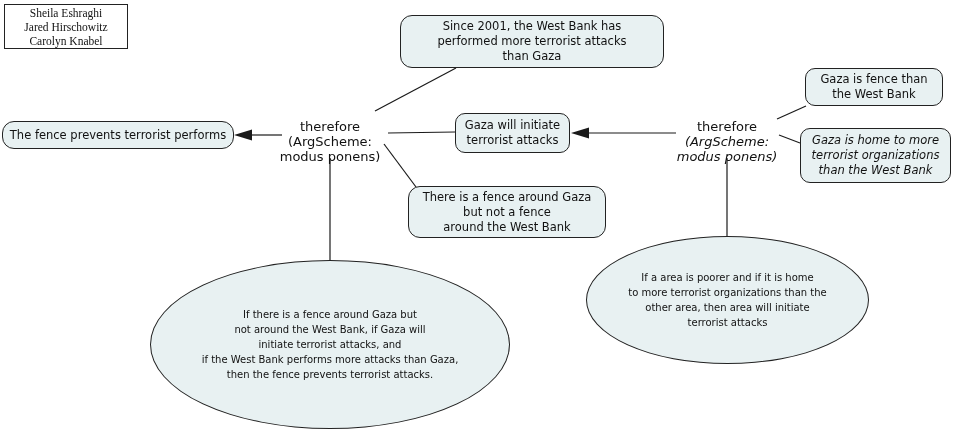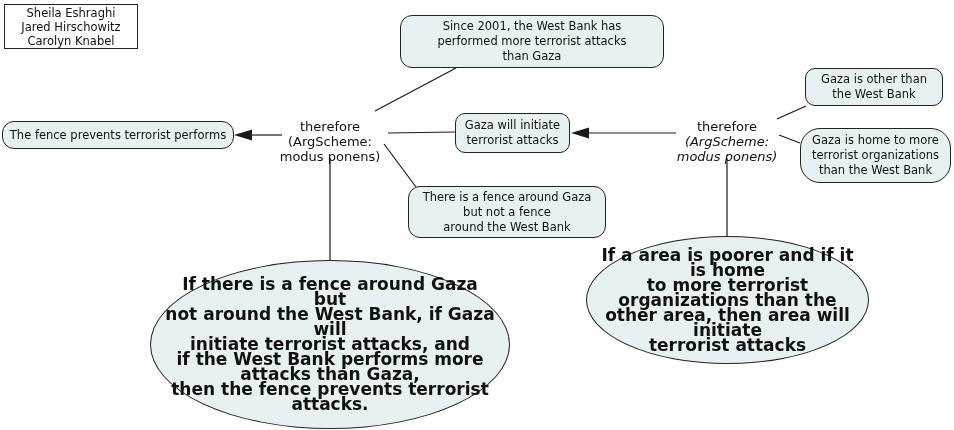--- a/index.html
+++ b/index.html
@@ -22,26 +22,25 @@
     border-radius:12px;
     padding:2px 6px;
   }
   .node.plain{
     background:#ffffff;border-radius:0;line-height:14px;border-width:1px;
   }
   .ellipse{
     position:absolute;
     display:flex;align-items:center;justify-content:center;
     text-align:center;white-space:pre-line;
-    font-size:17px;line-height:15px;
+    font-size:10px;line-height:15px;
     background:var(--node-fill);
     border:1px solid var(--node-border);
     border-radius:50%;
     padding:10px 14px;
-    font-weight:bold;
   }
   .therefore{
     position:absolute;
     text-align:center;white-space:pre-line;
     font-size:13px;line-height:15px;
   }
   .therefore .scheme{white-space:pre-line;display:block;}
   .therefore.right .scheme{font-style:italic;}
   line{stroke:var(--edge-color);stroke-width:1.2;}
   polygon{fill:var(--edge-color);}
@@ -58,37 +57,37 @@
     <line x1="388" y1="133" x2="455" y2="132"></line>
     <line x1="384" y1="144" x2="416" y2="187"></line>
     <line x1="330" y1="158" x2="330" y2="261"></line>
     <line x1="589" y1="133" x2="676" y2="133"></line>
     <polygon points="571,133 589,127.5 589,138.5"></polygon>
     <line x1="806" y1="106" x2="777" y2="119"></line>
     <line x1="800" y1="143" x2="779" y2="135"></line>
     <line x1="727" y1="158" x2="727" y2="237"></line>
   </svg>
 
-  <div class="node plain" style="left:4px;top:4px;width:134px;height:45px;">Sheila Eshraghi
+  <div class="node plain" style="left:4px;top:4px;width:124px;height:45px;font-family:Liberation Serif, serif;">Sheila Eshraghi
 Jared Hirschowitz
 Carolyn Knabel</div>
 
   <div class="node" style="left:400px;top:15px;width:264px;height:53px;">Since 2001, the West Bank has
 performed more terrorist attacks
 than Gaza</div>
 
   <div class="node" style="left:2px;top:121px;width:232px;height:28px;">The fence prevents terrorist performs</div>
 
   <div class="node" style="left:455px;top:113px;width:115px;height:40px;border-radius:10px;">Gaza will initiate
 terrorist attacks</div>
 
-  <div class="node" style="left:805px;top:68px;width:138px;height:38px;border-radius:10px;">Gaza is other than
+  <div class="node" style="left:805px;top:68px;width:138px;height:38px;border-radius:10px;">Gaza is fence than
 the West Bank</div>
 
-  <div class="node" style="left:800px;top:128px;width:151px;height:55px;border-radius:20px;">Gaza is home to more
+  <div class="node" style="left:800px;top:128px;width:151px;height:55px;border-radius:10px;font-style:italic;">Gaza is home to more
 terrorist organizations
 than the West Bank</div>
 
   <div class="node" style="left:408px;top:186px;width:198px;height:52px;">There is a fence around Gaza
 but not a fence
 around the West Bank</div>
 
   <div class="ellipse" style="left:150px;top:260px;width:360px;height:169px;">If there is a fence around Gaza but
 not around the West Bank, if Gaza will
 initiate terrorist attacks, and

